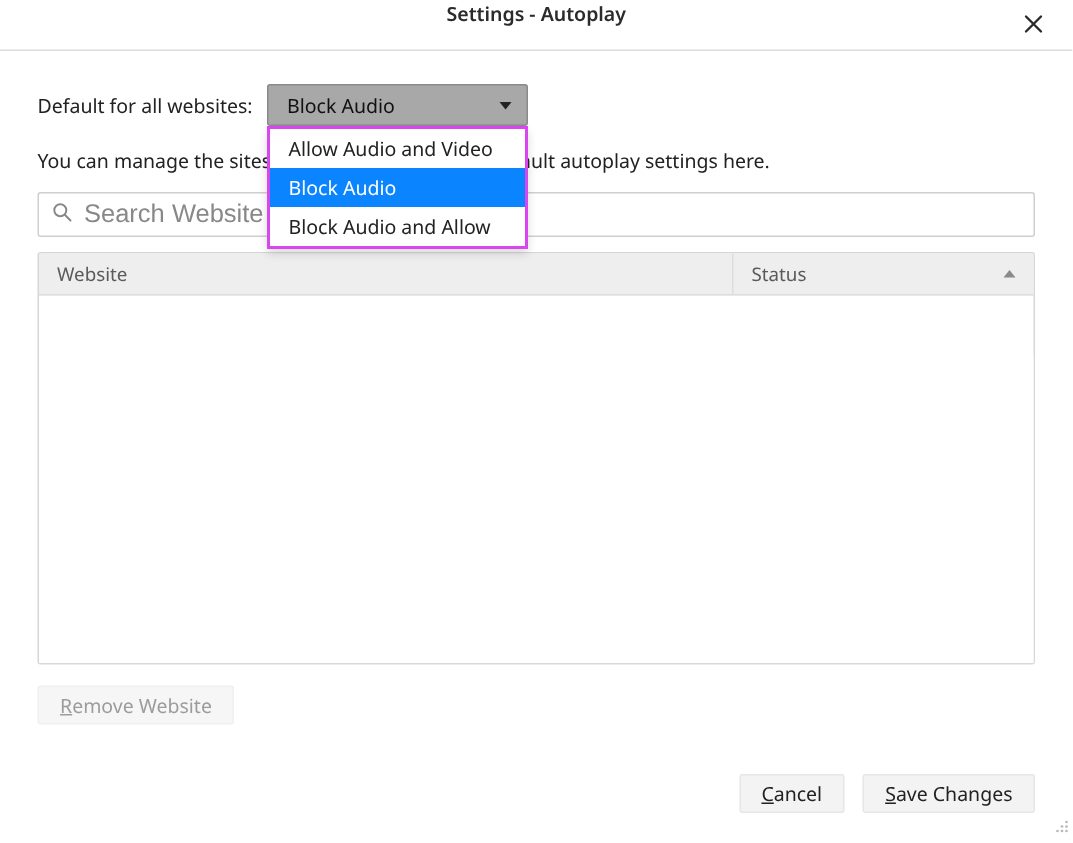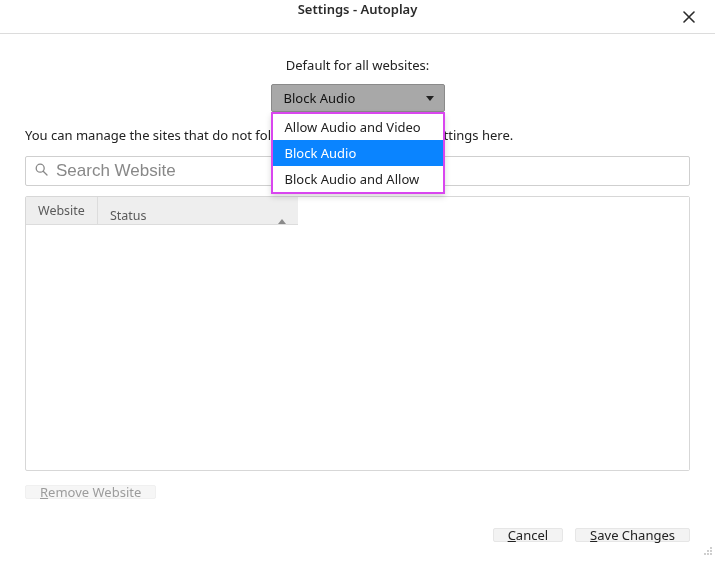--- a/index.html
+++ b/index.html
@@ -40,21 +40,20 @@
   }
   .content {
     padding: 22px 25px 0 25px;
     position: relative;
   }
   .row-default {
     display: flex;
     align-items: center;
     gap: 10px;
     margin-bottom: 14px;
-    flex-direction: column;
   }
   .row-default .label {
     font-size: 13px;
     color: #222;
   }
   .dropdown {
     position: relative;
     width: 174px;
   }
   .dropdown-button {
@@ -127,21 +126,21 @@
     left: 10px;
     top: 50%;
     transform: translateY(-50%);
     color: #888;
   }
   .table {
     border: 1px solid #d7d7d7;
     border-radius: 2px;
     height: 275px;
     display: flex;
-    flex-direction: row;
+    flex-direction: column;
     gap: 40px;
   }
   .table-header {
     display: flex;
     height: 28px;
     background: #eeeeee;
     border-bottom: 1px solid #dcdcdc;
   }
   .th {
     display: flex;
@@ -149,39 +148,38 @@
     padding: 0 12px;
     font-size: 12.5px;
     color: #5a5a5a;
     border-right: 1px solid #dcdcdc;
   }
   .th:last-child { border-right: none; }
   .th.website { flex: 1; }
   .th.status {
     width: 200px;
     justify-content: space-between;
-    align-items: flex-end;
   }
   .sort-triangle {
     width: 0; height: 0;
     border-left: 4px solid transparent;
     border-right: 4px solid transparent;
     border-bottom: 5px solid #8a8a8a;
   }
   .table-body {
     flex: 1;
     background: #ffffff;
   }
   .lower-buttons {
     margin-top: 14px;
     display: flex;
     gap: 10px;
   }
   .btn {
-    height: 14px;
+    height: 26px;
     padding: 0 14px;
     border: 1px solid #e6e6e6;
     background: #f3f3f3;
     font-size: 13px;
     display: inline-flex;
     align-items: center;
     justify-content: center;
     cursor: pointer;
     border-radius: 2px;
     color: #222;

